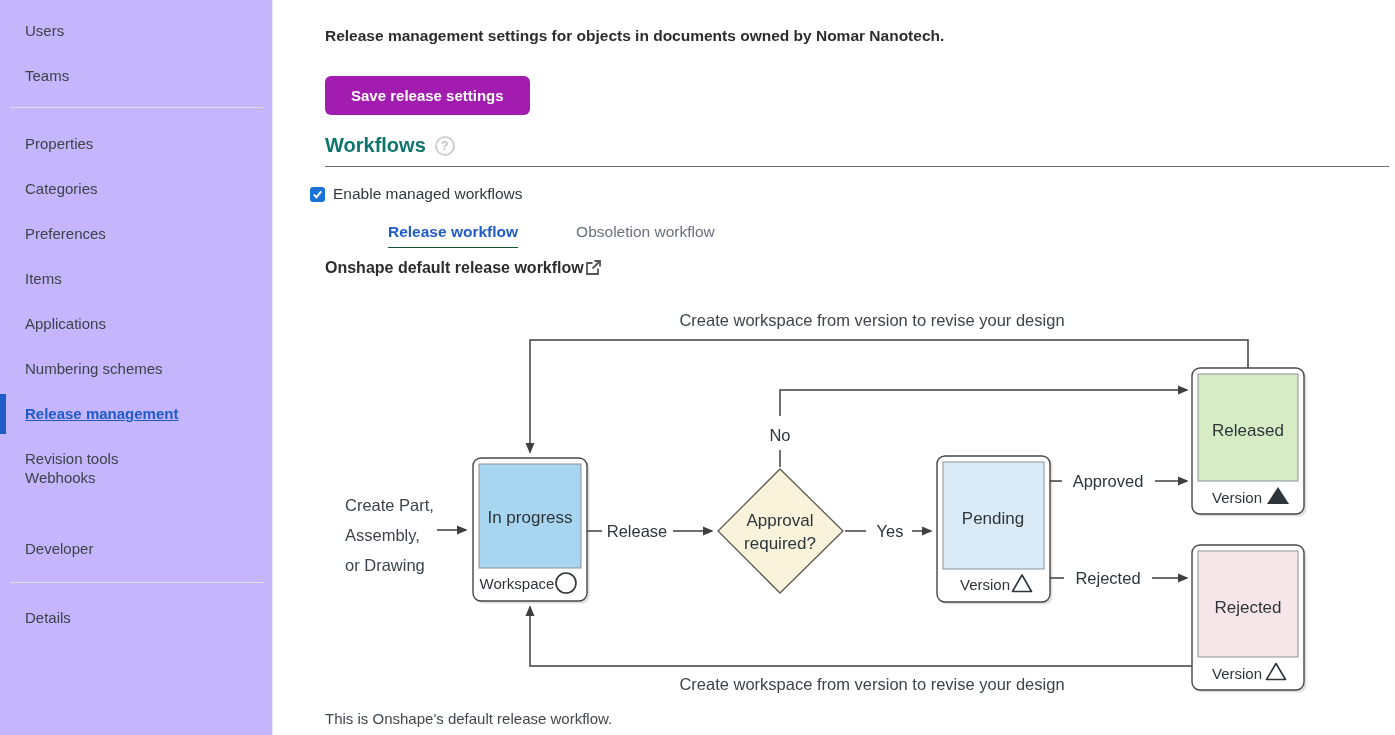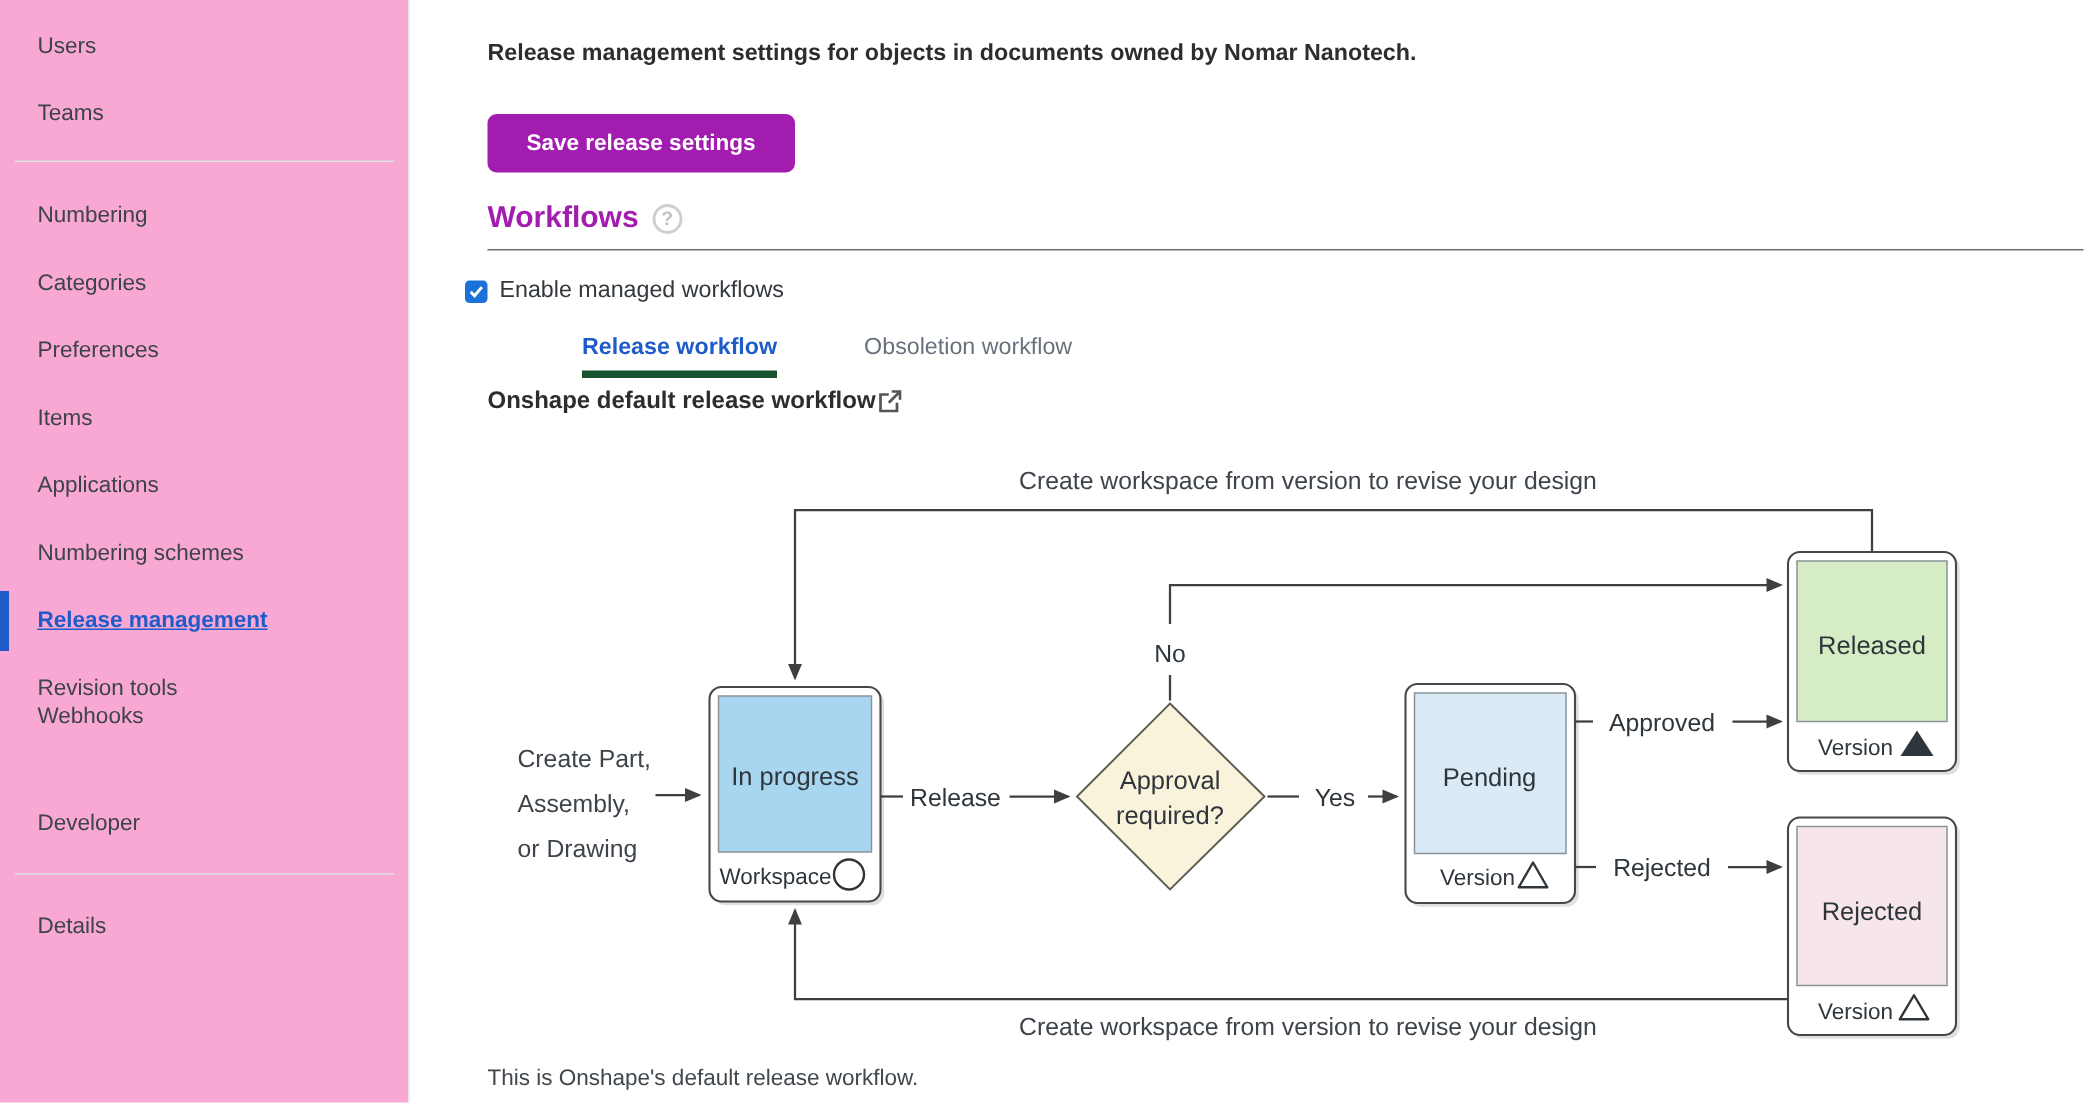--- a/index.html
+++ b/index.html
@@ -5,57 +5,57 @@
   * { box-sizing: border-box; }
   html,body { margin:0; padding:0; }
   body {
     width:1395px; height:735px; position:relative; overflow:hidden;
     background:#ffffff; font-family:"Liberation Sans", sans-serif; color:#333;
   }
 
   
   aside {
     position:absolute; left:0; top:0; width:273px; height:735px;
-    background:#f9a8d4; border-right:1px solid #e2e5e9;padding-left:28px;
+    background:#c4b5fd; border-right:1px solid #e2e5e9;padding-left:28px;
   }
   .nav-item {
     position:absolute; left:0; right:0; height:36px; line-height:36px;
     padding-left:25px; font-size:15px; color:#3c434a; cursor:pointer; white-space:nowrap;
   }
   .nav-item.active { color:#1f5cc9; font-weight:bold;text-decoration:underline; }
   .active-bar { position:absolute; left:0; top:-2px; width:6px; height:40px; background:#1f5cc9; }
   .nav-divider { position:absolute; left:10px; width:253px; height:1px; background:#dcdee1; }
 
   
   main { position:absolute; left:273px; top:0; right:0; bottom:0; background:#fff; }
   .page-title { position:absolute; left:52px; top:27px; margin:0; font-size:15.5px; font-weight:bold; color:#2d2d2d; }
   .save-btn {
     position:absolute; left:52px; top:76px; height:39px; padding:0 26px;
     background:#a21caf; border:none; border-radius:6px; color:#fff;
     font-size:15px; font-weight:bold; font-family:inherit; cursor:default;
   }
   .wf-head { position:absolute; left:52px; top:134px; display:flex; align-items:center; gap:9px; }
-  .wf-head h2 { margin:0; font-size:20px; font-weight:bold; color:#a21caf; }
+  .wf-head h2 { margin:0; font-size:20px; font-weight:bold; color:#0f766e; }
   .help {
     width:20px; height:20px; border:2px solid #cfcfcf; border-radius:50%;
     color:#c2c2c2; font-size:13px; font-weight:bold;
     display:flex; align-items:center; justify-content:center; cursor:pointer;
   }
   .rule { position:absolute; left:52px; right:6px; top:166px; height:1px; background:#6e6e6e; }
 
   .checkbox-row { position:absolute; left:37px; top:185px; display:flex; align-items:center; gap:8px; }
   .checkbox {
     width:15px; height:15px; background:#1a72d8; border-radius:3px;
     display:flex; align-items:center; justify-content:center; cursor:pointer; flex:0 0 auto;
   }
   .checkbox-row .cb-label { font-size:15.5px; color:#33383d; }
 
   .tabs { position:absolute; left:115px; top:223px; display:flex; gap:58px; font-size:15.5px; }
   .tab { color:#68717c; padding-bottom:6px; cursor:pointer; }
-  .tab.active { color:#1f5cc9; font-weight:bold; border-bottom:5px solid #14532d; }
+  .tab.active { color:#1f5cc9; font-weight:bold; border-bottom:1px solid #14532d; }
 
   .wf-name { position:absolute; left:52px; top:259px; display:flex; align-items:center; 
              font-size:16px; font-weight:bold; color:#2d2d2d; }
   .ext-icon { cursor:pointer; }
 
   svg.diagram { position:absolute; left:27px; top:295px; width:1060px; height:410px; }
   svg.diagram text { font-family:"Liberation Sans", sans-serif; }
   .d-note  { font-size:16.5px; fill:#3d444b; }
   .d-label { font-size:17px;   fill:#2e353b; }
   .d-sub   { font-size:15px;   fill:#2e353b; }
@@ -67,21 +67,21 @@
 
   .footer-note { position:absolute; left:52px; top:710px; margin:0; font-size:15px; color:#40474d; }
 </style>
 </head>
 <body>
 
 <aside>
   <div class="nav-item" style="top:13px">Users</div>
   <div class="nav-item" style="top:58px">Teams</div>
   <div class="nav-divider" style="top:107px"></div>
-  <div class="nav-item" style="top:126px">Numbering</div>
+  <div class="nav-item" style="top:126px">Properties</div>
   <div class="nav-item" style="top:216px">Preferences</div>
   <div class="nav-item" style="top:171px">Categories</div>
   <div class="nav-item" style="top:261px">Items</div>
   <div class="nav-item" style="top:306px">Applications</div>
   <div class="nav-item" style="top:351px">Numbering schemes</div>
   <div class="nav-item active" style="top:396px">
     <span class="active-bar"></span>
     <span>Release management</span>
   </div>
   <div class="nav-item" style="top:441px">Revision tools</div>

